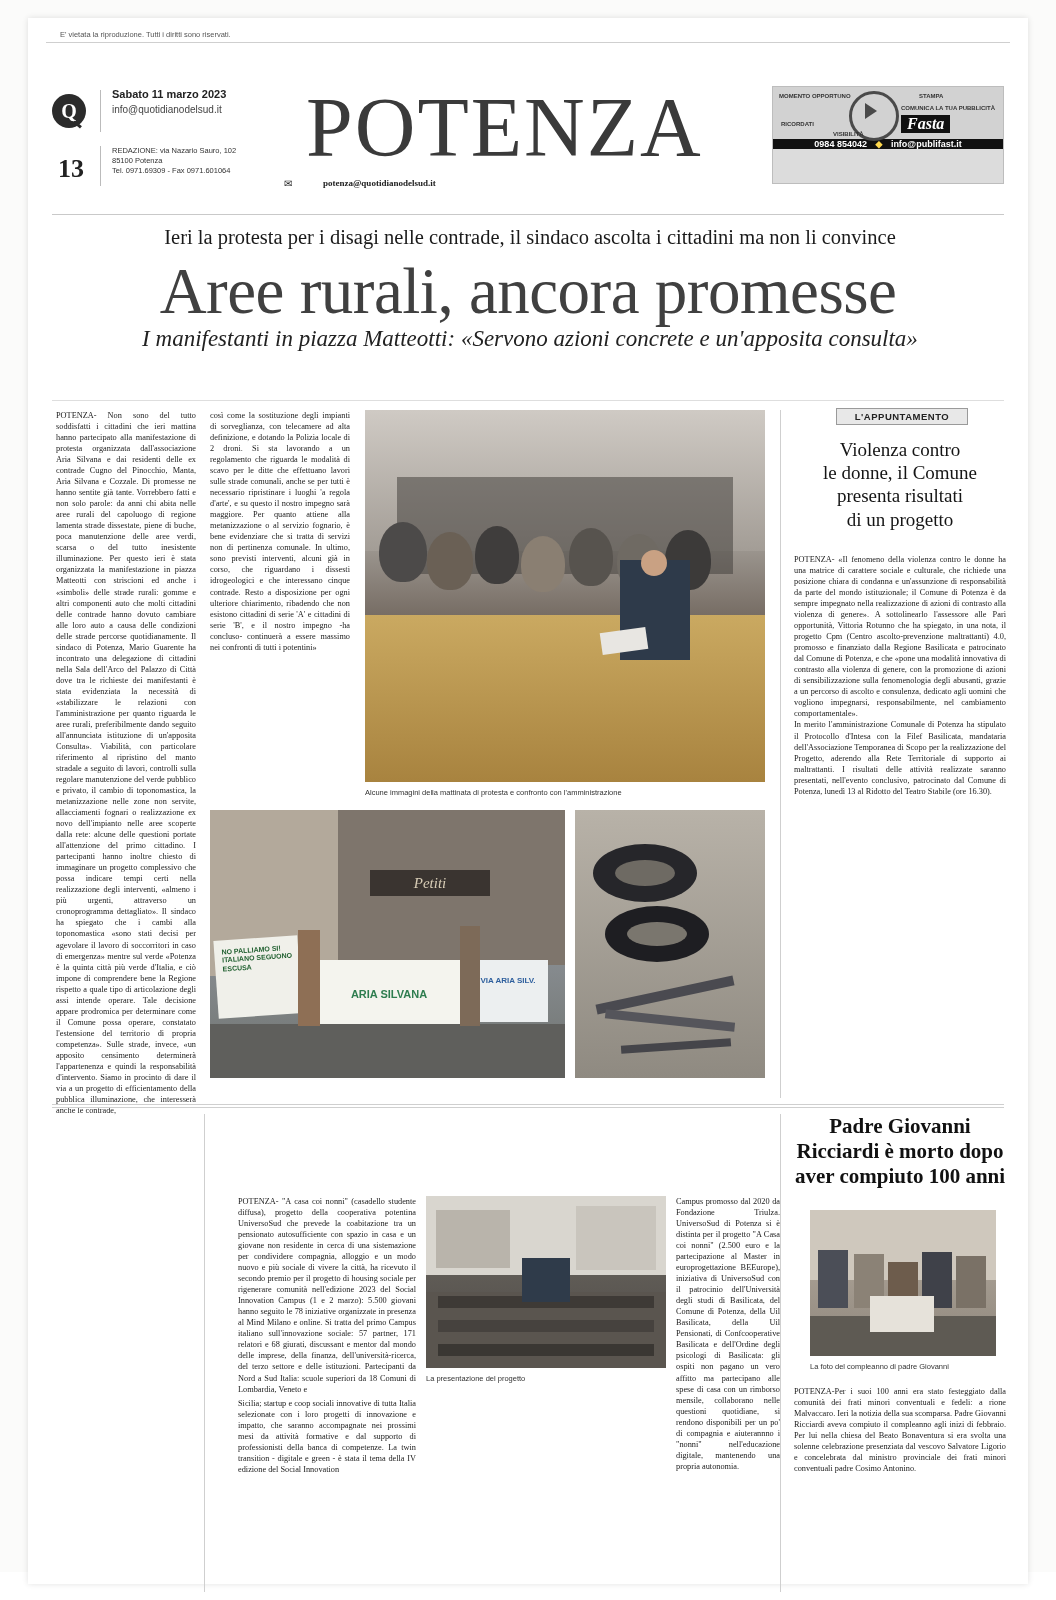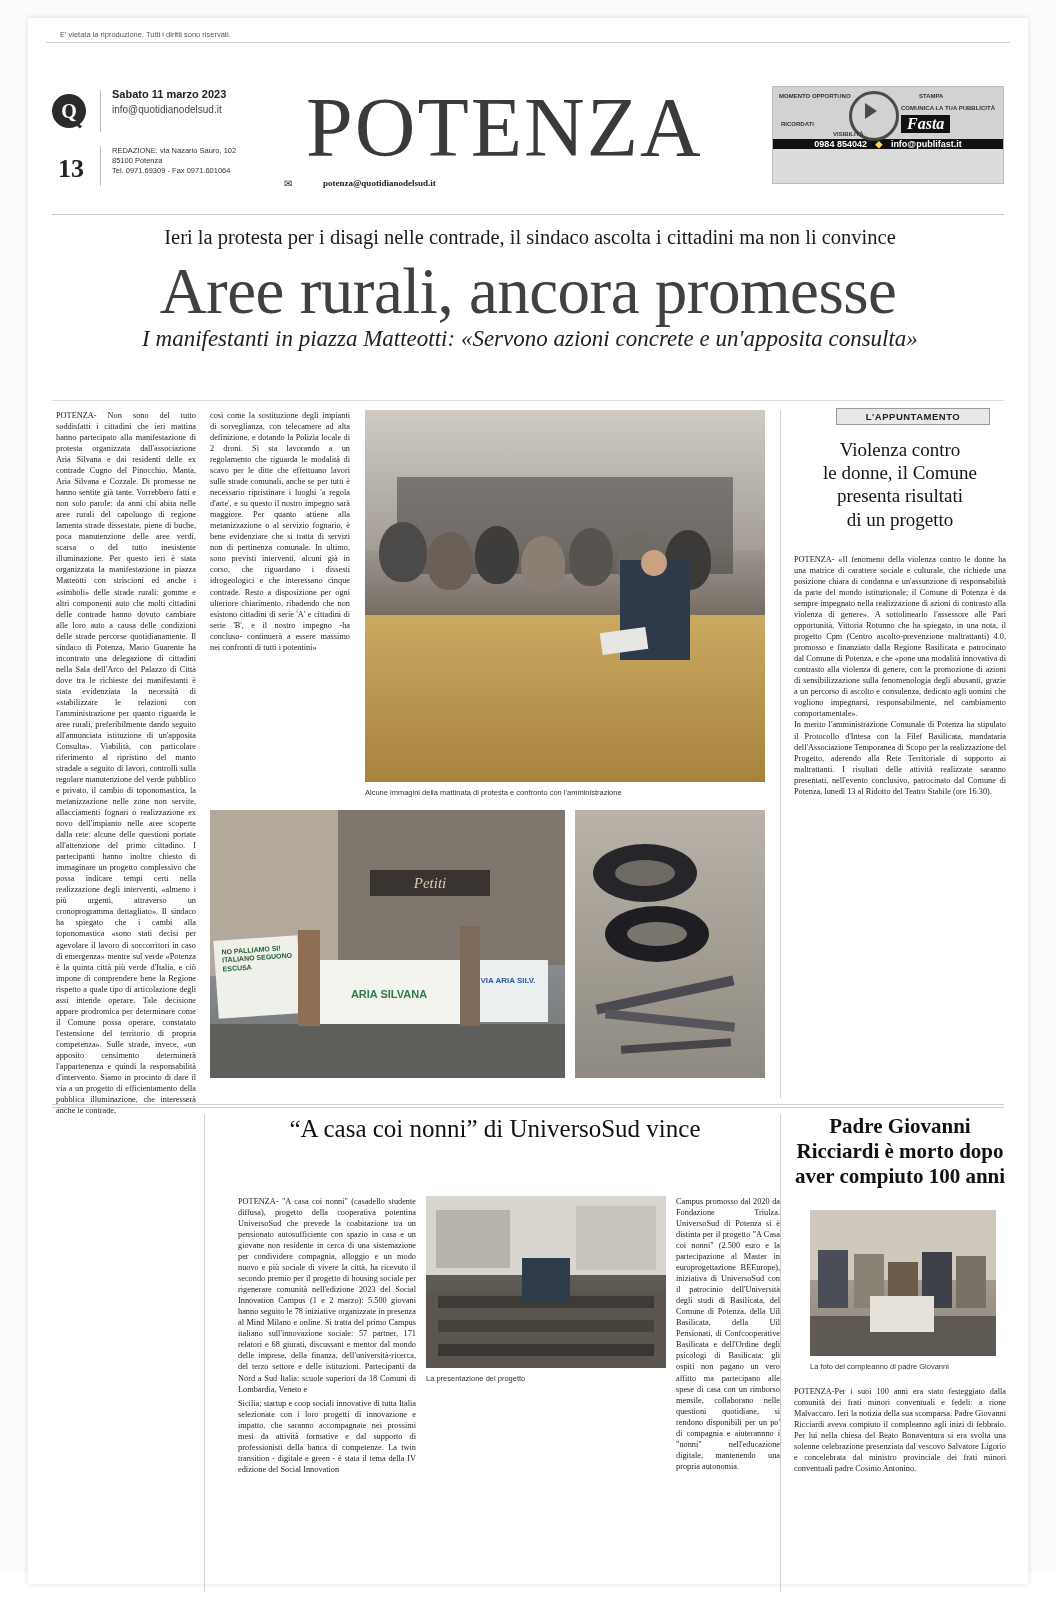--- a/index.html
+++ b/index.html
@@ -117,21 +117,21 @@
   .cap{
     position:absolute;font-family:"Liberation Sans",sans-serif;
     font-size:7.5px;color:#333;
   }
 
   
   .boxlabel{
     position:absolute;
     background:#e8e8e8;border:1px solid #9a9a9a;
     font-family:"Liberation Sans",sans-serif;font-size:9.5px;font-weight:bold;
-    color:#222;letter-spacing:.5px;padding:2px 12px;
+    color:#222;letter-spacing:.5px;padding:2px 1px;
     text-align:center;
   }
   .boxtitle{
     position:absolute;text-align:center;
     font-family:"Liberation Serif",serif;font-size:19px;line-height:1.22;color:#151515;
   }
   .secttitle{
     position:absolute;text-align:center;
     font-family:"Liberation Serif",serif;font-size:25px;line-height:1.2;color:#111;
   }
@@ -246,21 +246,20 @@
     <div class="boxtitle" style="left:766px;top:420px;width:212px;white-space:pre-line;">Violenza contro
 le donne, il Comune
 presenta risultati
 di un progetto</div>
     <div class="col" style="left:766px;top:536px;width:212px;height:540px;white-space:pre-line;">POTENZA- «Il fenomeno della violenza contro le donne ha una matrice di carattere sociale e culturale, che richiede una posizione chiara di condanna e un'assunzione di responsabilità da parte del mondo istituzionale; il Comune di Potenza è da sempre impegnato nella realizzazione di azioni di contrasto alla violenza di genere». A sottolinearlo l'assessore alle Pari opportunità, Vittoria Rotunno che ha spiegato, in una nota, il progetto Cpm (Centro ascolto-prevenzione maltrattanti) 4.0, promosso e finanziato dalla Regione Basilicata e patrocinato dal Comune di Potenza, e che «pone una modalità innovativa di contrasto alla violenza di genere, con la promozione di azioni di sensibilizzazione sulla fenomenologia degli abusanti, grazie a un percorso di ascolto e consulenza, dedicato agli uomini che vogliono impegnarsi, responsabilmente, nel cambiamento comportamentale».
 In merito l'amministrazione Comunale di Potenza ha stipulato il Protocollo d'Intesa con la Filef Basilicata, mandataria dell'Associazione Temporanea di Scopo per la realizzazione del Progetto, aderendo alla Rete Territoriale di supporto ai maltrattanti. I risultati delle attività realizzate saranno presentati, nell'evento conclusivo, patrocinato dal Comune di Potenza, lunedì 13 al Ridotto del Teatro Stabile (ore 16.30).</div>
 
     <div class="hrule" style="left:24px;top:1086px;width:952px;"></div>
     <div class="hrule" style="left:24px;top:1089px;width:952px;"></div>
 
-    <div class="secttitle" style="left:182px;top:1096px;width:570px;">“A casa coi nonni” di UniversoSud vince</div>
 
     <div class="col" style="left:28px;top:1096px;width:140px;height:470px;"></div>
 
     <div class="col" style="left:210px;top:1178px;width:178px;height:350px;">POTENZA- "A casa coi nonni" (casadello studente diffusa), progetto della cooperativa potentina UniversoSud che prevede la coabitazione tra un pensionato autosufficiente con spazio in casa e un giovane non residente in cerca di una sistemazione per condividere compagnia, alloggio e un modo nuovo e più sociale di vivere la città, ha ricevuto il secondo premio per il progetto di housing sociale per rigenerare comunità nell'edizione 2023 del Social Innovation Campus (1 e 2 marzo): 5.500 giovani hanno seguito le 78 iniziative organizzate in presenza al Mind Milano e online. Si tratta del primo Campus italiano sull'innovazione sociale: 57 partner, 171 relatori e 68 giurati, discussant e mentor dal mondo delle imprese, della finanza, dell'università-ricerca, del terzo settore e delle istituzioni. Partecipanti da Nord a Sud Italia: scuole superiori da 18 Comuni di Lombardia, Veneto e</div>
 
     <div class="photo" style="left:398px;top:1178px;width:240px;height:172px;background:linear-gradient(180deg,#6f6a63,#4d4a46);">
       <div style="position:absolute;left:0;top:0;width:100%;height:46%;background:#d9d6cf;"></div>
       <div style="position:absolute;left:10px;top:14px;width:74px;height:58px;background:#b9b4ab;"></div>
       <div style="position:absolute;left:150px;top:10px;width:80px;height:64px;background:#c9c5bd;"></div>
       <div style="position:absolute;left:0;top:96px;width:100%;height:76px;background:#5a554f;"></div>

